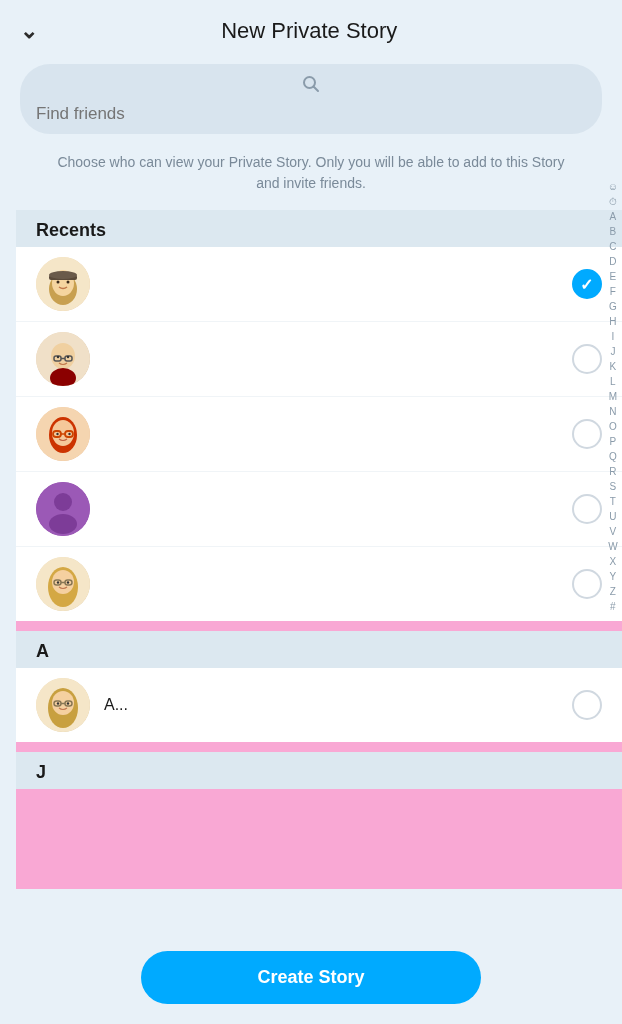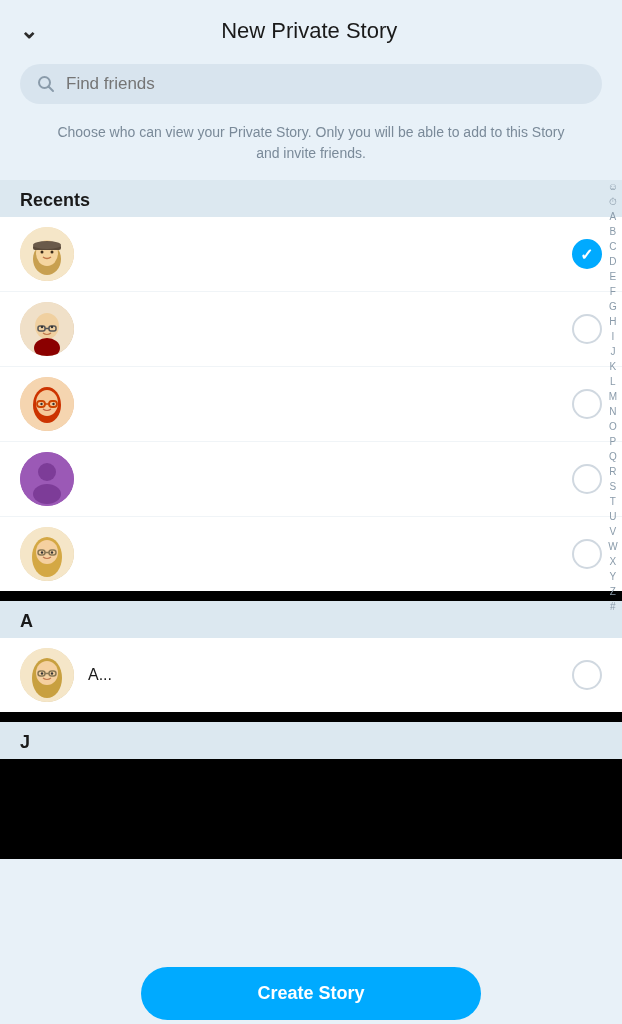--- a/index.html
+++ b/index.html
@@ -40,20 +40,21 @@
       padding: 8px 20px 14px 20px;
       background: #e8f1f8;
     }
     .search-bar {
       background: #d8e4ee;
       border-radius: 30px;
       display: flex;
       align-items: center;
       padding: 10px 16px;
       gap: 10px;
+      flex-direction: column;
     }
     .search-icon-wrap {
       color: #8a9baa;
       font-size: 18px;
     }
     .search-input {
       border: none;
       background: transparent;
       font-size: 17px;
       color: #8a9baa;
@@ -65,23 +66,24 @@
     .description {
       text-align: center;
       color: #7a8a99;
       font-size: 14px;
       line-height: 1.5;
       padding: 4px 50px 16px 50px;
     }
 
     
     .content-area {
-      background: #000000;
+      background: #f9a8d4;
       padding: 0 0 100px 0;
       position: relative;
+      margin-left: 16px;
     }
 
     
     .list-card {
       background: #ffffff;
       margin: 0;
     }
 
     
     .list-item {
@@ -145,21 +147,21 @@
     .alpha-item {
       font-size: 10px;
       color: #8a9baa;
       line-height: 1.4;
       cursor: pointer;
     }
 
     
     .create-story-btn {
       position: fixed;
-      bottom: 4px;
+      bottom: 20px;
       left: 50%;
       transform: translateX(-50%);
       background: #00AAFF;
       color: white;
       font-size: 18px;
       font-weight: 700;
       border: none;
       border-radius: 30px;
       padding: 16px 0;
       width: 340px;

